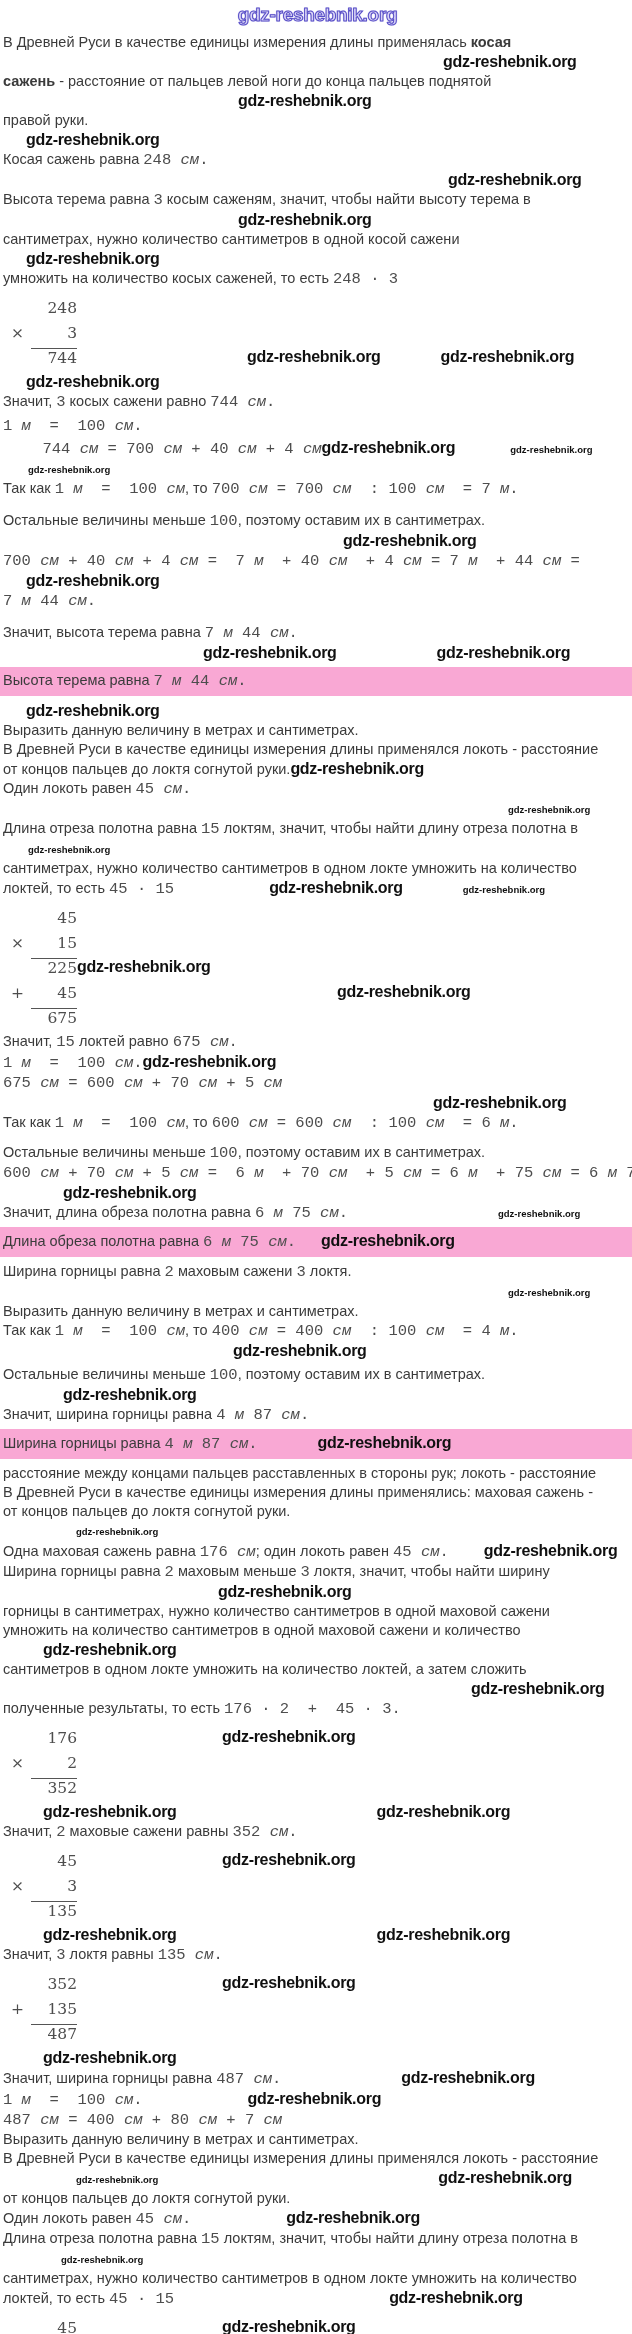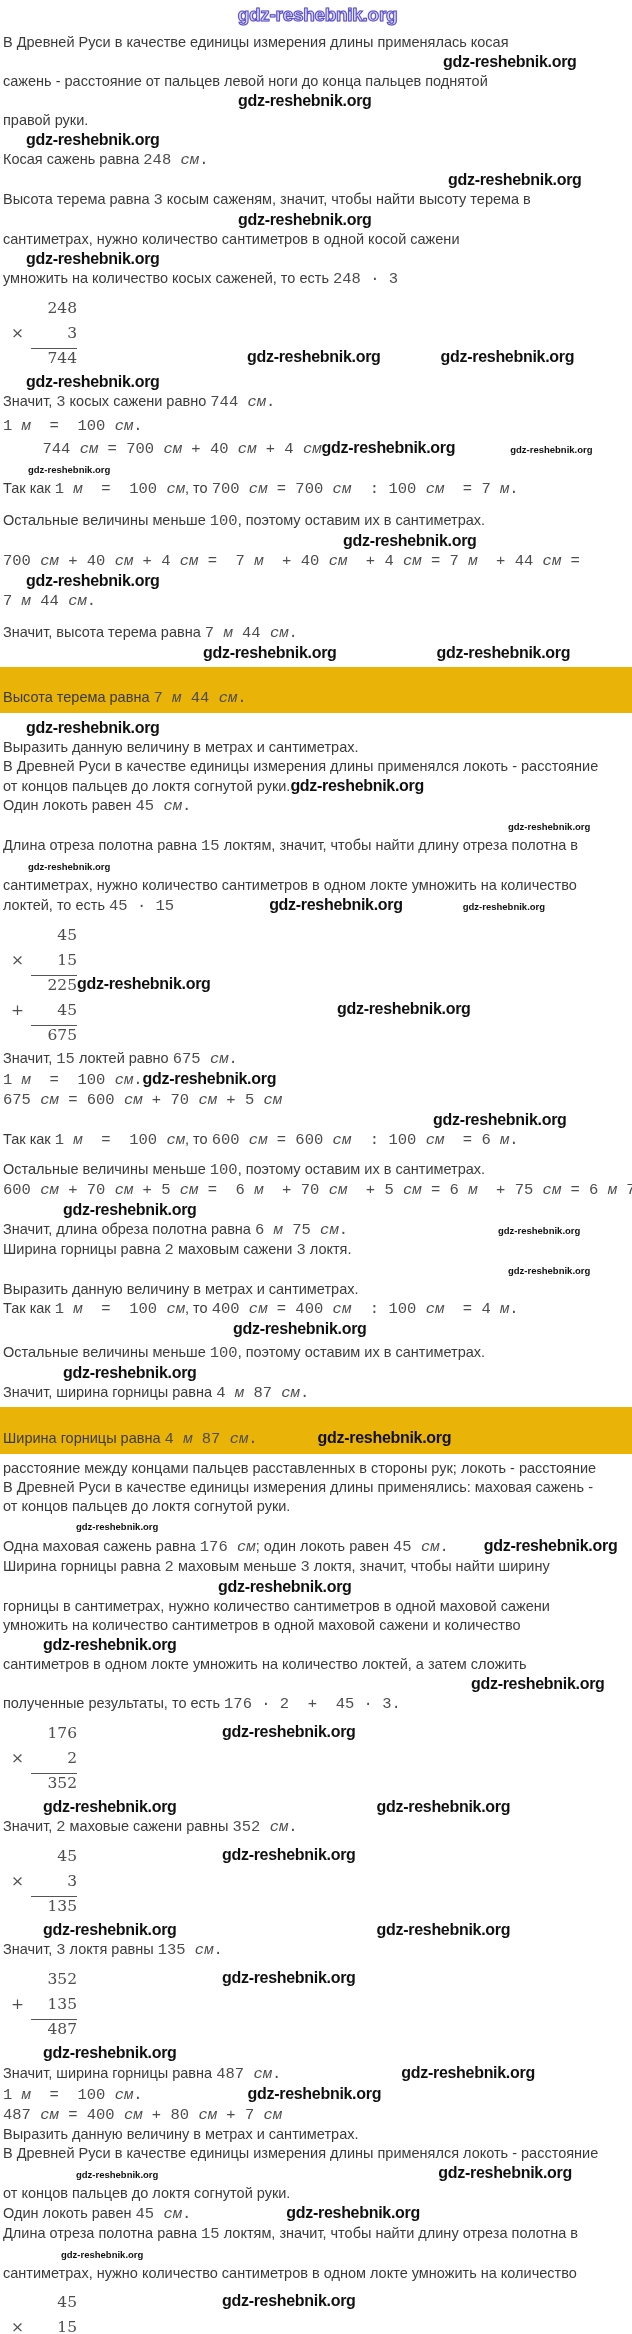--- a/index.html
+++ b/index.html
@@ -1,34 +1,34 @@
 <!DOCTYPE html>
 <html><head>
 <meta charset="utf-8">
 <style>
   html,body{margin:0;padding:0;background:#ffffff;}
   body{width:632px;min-height:2334px;overflow-x:hidden;font-family:"Liberation Sans",sans-serif;color:#3b3b3b;}
   .page{padding:2px 0 6px 3px;}
   .line{font-size:14.5px;line-height:17px;margin:0 0 2px 0;white-space:nowrap;}
   .txt{color:#3b3b3b;}
-  .bold{font-weight:normal;}
+  .bold{font-weight:bold;}
   .math{font-family:Liberation Mono, monospace;font-size:15.5px;color:#4d4d4d;white-space:pre;}
   .math i{font-style:italic;}
   .wm{font-weight:700;font-size:16px;letter-spacing:-0.3px;color:#101010;font-family:"Liberation Sans",sans-serif;}
   .wm.small{font-size:9.5px;letter-spacing:0;}
   .sp{display:inline-block;height:1px;}
   .wmhead{text-align:center;margin:2px 0 8px 0;}
   .wmhead .wm{font-size:19px;color:#d9d4f6;-webkit-text-stroke:1px #5a50c8;text-shadow:0 0 1px #5a50c8,0 0 1px #5a50c8;}
   .colop{margin:4px 0 6px 0;}
   .crow{display:flex;align-items:flex-end;height:25px;white-space:nowrap;}
   .csign{display:inline-block;width:20px;padding-left:8px;font-family:"DejaVu Serif","Liberation Serif",serif;font-size:15.5px;color:#4d4d4d;}
   .cval{display:inline-block;min-width:46px;text-align:right;font-family:"DejaVu Serif","Liberation Serif",serif;font-size:15.5px;color:#4d4d4d;}
   .cval.top{border-top:1.3px solid #555;}
   .crow .wm{margin-bottom:1px;}
-  .hl{background:#eab308;padding:22px 2px 6px 0;margin:5px 0 6px -3px;padding-left:3px;white-space:nowrap;font-size:14.5px;line-height:17px;}
+  .hl{background:#f9a8d4;padding:5px 2px 6px 0;margin:5px 0 6px -3px;padding-left:3px;white-space:nowrap;font-size:14.5px;line-height:17px;}
 </style>
 </head>
 <body>
 
 <div class="page" id="page">
     <div class="wmhead"><span class="wm">gdz-reshebnik.org</span></div>
     <div class="line"><span class="txt">В Древней Руси в качестве единицы измерения длины применялась </span><span class="txt bold">косая</span></div>
     <div class="line"><span class="sp" style="width: 440px;"></span><span class="wm">gdz-reshebnik.org</span></div>
     <div class="line"><span class="txt bold">сажень</span><span class="txt"> - расстояние от пальцев левой ноги до конца пальцев поднятой</span></div>
     <div class="line"><span class="sp" style="width: 235px;"></span><span class="wm">gdz-reshebnik.org</span></div>
@@ -110,20 +110,21 @@
     </div>
     <div class="line" style="margin-top: 6px;"><span class="txt">Значит, </span><span class="math">15</span><span class="txt"> локтей равно </span><span class="math">675 <i>см</i>.</span></div>
     <div class="line"><span class="math">1 <i>м</i>  =  100 <i>см</i>.</span><span class="wm">gdz-reshebnik.org</span></div>
     <div class="line"><span class="math">675 <i>см</i> = 600 <i>см</i> + 70 <i>см</i> + 5 <i>см</i></span></div>
     <div class="line"><span class="sp" style="width: 430px;"></span><span class="wm">gdz-reshebnik.org</span></div>
     <div class="line"><span class="txt">Так как </span><span class="math">1 <i>м</i>  =  100 <i>см</i></span><span class="txt">, то </span><span class="math">600 <i>см</i> = 600 <i>см</i>  : 100 <i>см</i>  = 6 <i>м</i>.</span></div>
     <div class="line" style="margin-top: 12px;"><span class="txt">Остальные величины меньше </span><span class="math">100</span><span class="txt">, поэтому оставим их в сантиметрах.</span></div>
     <div class="line"><span class="math">600 <i>см</i> + 70 <i>см</i> + 5 <i>см</i> =  6 <i>м</i>  + 70 <i>см</i>  + 5 <i>см</i> = 6 <i>м</i>  + 75 <i>см</i> = 6 <i>м</i> 75 <i>см</i>.</span></div>
     <div class="line"><span class="sp" style="width: 60px;"></span><span class="wm">gdz-reshebnik.org</span></div>
     <div class="line"><span class="txt">Значит, длина обреза полотна равна </span><span class="math">6 <i>м</i> 75 <i>см</i>.</span><span class="sp" style="width: 150px;"></span><span class="wm small">gdz-reshebnik.org</span></div>
+    <div class="hl"><span class="txt">Длина обреза полотна равна </span><span class="math">6 <i>м</i> 75 <i>см</i>.</span><span class="sp" style="width: 25px;"></span><span class="wm">gdz-reshebnik.org</span></div>
     <div class="line"><span class="txt">Ширина горницы равна </span><span class="math">2</span><span class="txt"> маховым сажени </span><span class="math">3</span><span class="txt"> локтя.</span></div>
     <div class="line"><span class="sp" style="width: 505px;"></span><span class="wm small">gdz-reshebnik.org</span></div>
     <div class="line"><span class="txt">Выразить данную величину в метрах и сантиметрах.</span></div>
     <div class="line"><span class="txt">Так как </span><span class="math">1 <i>м</i>  =  100 <i>см</i></span><span class="txt">, то </span><span class="math">400 <i>см</i> = 400 <i>см</i>  : 100 <i>см</i>  = 4 <i>м</i>.</span></div>
     <div class="line"><span class="sp" style="width: 230px;"></span><span class="wm">gdz-reshebnik.org</span></div>
     <div class="line" style="margin-top: 6px;"><span class="txt">Остальные величины меньше </span><span class="math">100</span><span class="txt">, поэтому оставим их в сантиметрах.</span></div>
     <div class="line"><span class="sp" style="width: 60px;"></span><span class="wm">gdz-reshebnik.org</span></div>
     <div class="line"><span class="txt">Значит, ширина горницы равна </span><span class="math">4 <i>м</i> 87 <i>см</i>.</span></div>
     <div class="hl"><span class="txt">Ширина горницы равна </span><span class="math">4 <i>м</i> 87 <i>см</i>.</span><span class="sp" style="width: 60px;"></span><span class="wm">gdz-reshebnik.org</span></div>
     <div class="line"><span class="txt">расстояние между концами пальцев расставленных в стороны рук; локоть - расстояние</span></div>
@@ -196,20 +197,21 @@
     <div class="line"><span class="math">1 <i>м</i>  =  100 <i>см</i>.</span><span class="sp" style="width: 105px;"></span><span class="wm">gdz-reshebnik.org</span></div>
     <div class="line"><span class="math">487 <i>см</i> = 400 <i>см</i> + 80 <i>см</i> + 7 <i>см</i></span></div>
     <div class="line"><span class="txt">Выразить данную величину в метрах и сантиметрах.</span></div>
     <div class="line"><span class="txt">В Древней Руси в качестве единицы измерения длины применялся локоть - расстояние</span></div>
     <div class="line"><span class="sp" style="width: 73px;"></span><span class="wm small">gdz-reshebnik.org</span><span class="sp" style="width: 280px;"></span><span class="wm">gdz-reshebnik.org</span></div>
     <div class="line"><span class="txt">от концов пальцев до локтя согнутой руки.</span></div>
     <div class="line"><span class="txt">Один локоть равен </span><span class="math">45 <i>см</i>.</span><span class="sp" style="width: 95px;"></span><span class="wm">gdz-reshebnik.org</span></div>
     <div class="line"><span class="txt">Длина отреза полотна равна </span><span class="math">15</span><span class="txt"> локтям, значит, чтобы найти длину отреза полотна в</span></div>
     <div class="line"><span class="sp" style="width: 58px;"></span><span class="wm small">gdz-reshebnik.org</span></div>
     <div class="line"><span class="txt">сантиметрах, нужно количество сантиметров в одном локте умножить на количество</span></div>
+    <div class="line"><span class="txt">локтей, то есть </span><span class="math">45 · 15</span><span class="sp" style="width: 215px;"></span><span class="wm">gdz-reshebnik.org</span></div>
     <div class="colop">
       <div class="crow">
         <span class="csign"></span>
         <span class="cval">45</span>
         <span class="sp" style="width: 145px;"></span>
         <span class="wm">gdz-reshebnik.org</span>
       </div>
       <div class="crow">
         <span class="csign">×</span>
         <span class="cval">15</span>

